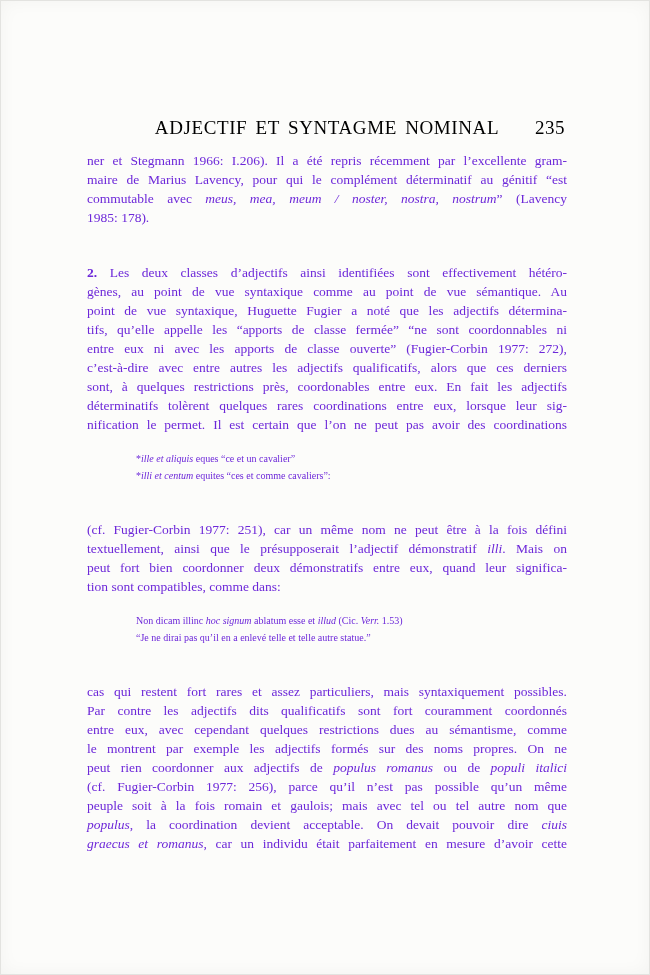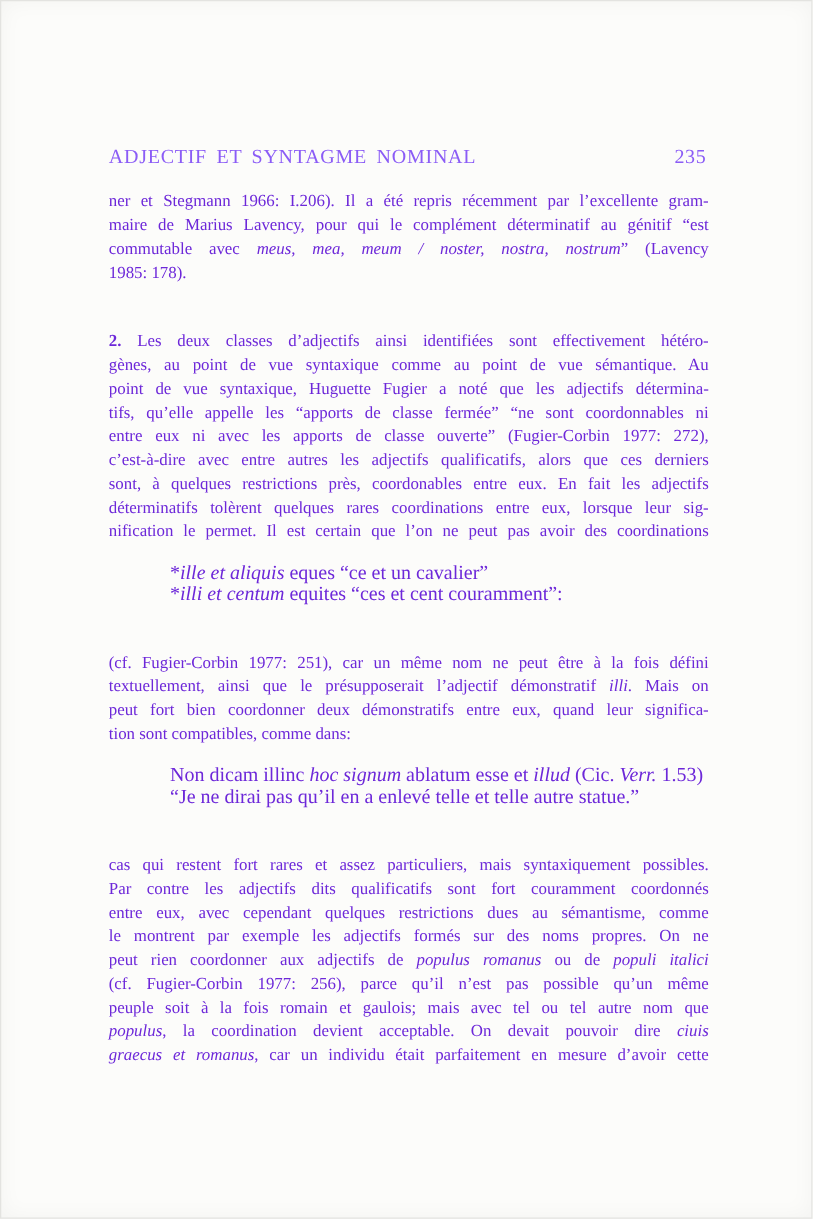--- a/index.html
+++ b/index.html
@@ -14,45 +14,45 @@
     background: #fcfcfa;
     border: 1px solid #e3e3e0;
     box-shadow: inset 0 0 18px rgba(0,0,0,0.04);
     overflow: hidden;
     color: #1e1e1e;
   }
   .header {
     position: absolute;
     top: 116px; left: 86px; width: 480px;
     height: 18px;
-    font-size: 16px;
+    font-size: 19px;
     letter-spacing: 0.6px;
     word-spacing: 3px;
-    text-align: left;
-    color: #8b5cf6;
+    text-align: center;
+    color: #000000;
   }
   .running-title { display: inline-block; }
   .page-number {
     position: absolute;
     right: 2px; top: 0;
     letter-spacing: 0.5px;
   }
   .content {
     position: absolute;
     top: 150px; left: 86px; width: 480px;
     font-size: 13.5px;
     line-height: 19px;
     color: #202020;
   }
   .block { width: 100%; }
   .block.body:not(:first-child) { margin-top: 36px; }
   .block.quote {
     margin-top: 16px;
     padding-left: 49px;
-    font-size: 16px;
+    font-size: 10px;
     line-height: 17px;
   }
   .line {
     text-align: justify;
     text-align-last: justify;
     white-space: normal;
   }
   .line.endp { text-align-last: left; }
   .it { font-style: italic; }
   .bd { font-weight: bold; }
@@ -78,21 +78,21 @@
         <div class="line"><span>point de vue syntaxique, Huguette Fugier a noté que les adjectifs détermina-</span></div>
         <div class="line"><span>tifs, qu’elle appelle les “apports de classe fermée” “ne sont coordonnables ni</span></div>
         <div class="line"><span>entre eux ni avec les apports de classe ouverte” (Fugier-Corbin 1977: 272),</span></div>
         <div class="line"><span>c’est-à-dire avec entre autres les adjectifs qualificatifs, alors que ces derniers</span></div>
         <div class="line"><span>sont, à quelques restrictions près, coordonables entre eux. En fait les adjectifs</span></div>
         <div class="line"><span>déterminatifs tolèrent quelques rares coordinations entre eux, lorsque leur sig-</span></div>
         <div class="line"><span>nification le permet. Il est certain que l’on ne peut pas avoir des coordinations</span></div>
       </div>
       <div class="block quote">
         <div class="line endp"><span>*</span><span class="it">ille et aliquis</span><span> eques “ce et un cavalier”</span></div>
-        <div class="line endp"><span>*</span><span class="it">illi et centum</span><span> equites “ces et cent couramment”:</span></div>
+        <div class="line endp"><span>*</span><span class="it">illi et centum</span><span> equites “ces et comme cavaliers”:</span></div>
       </div>
       <div class="block body">
         <div class="line"><span>(cf. Fugier-Corbin 1977: 251), car un même nom ne peut être à la fois défini</span></div>
         <div class="line"><span>textuellement, ainsi que le présupposerait l’adjectif démonstratif </span><span class="it">illi</span><span>. Mais on</span></div>
         <div class="line"><span>peut fort bien coordonner deux démonstratifs entre eux, quand leur significa-</span></div>
         <div class="line endp"><span>tion sont compatibles, comme dans:</span></div>
       </div>
       <div class="block quote">
         <div class="line endp"><span>Non dicam illinc </span><span class="it">hoc signum</span><span> ablatum esse et </span><span class="it">illud</span><span> (Cic. </span><span class="it">Verr.</span><span> 1.53)</span></div>
         <div class="line endp"><span>“Je ne dirai pas qu’il en a enlevé telle et telle autre statue.”</span></div>

